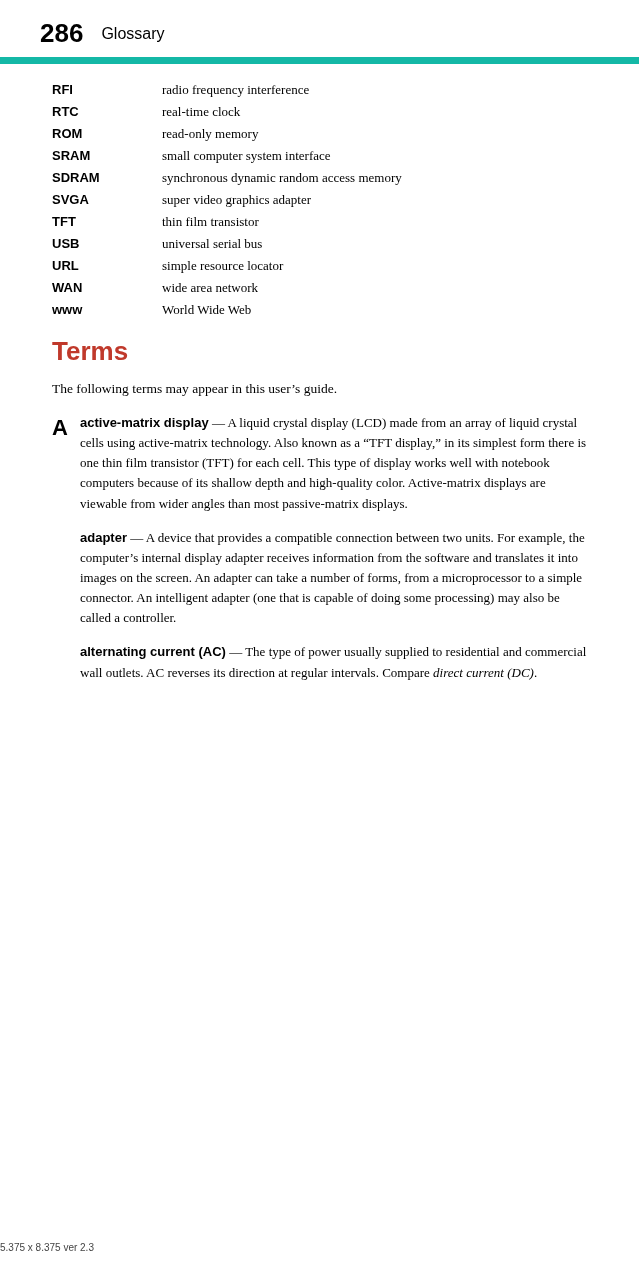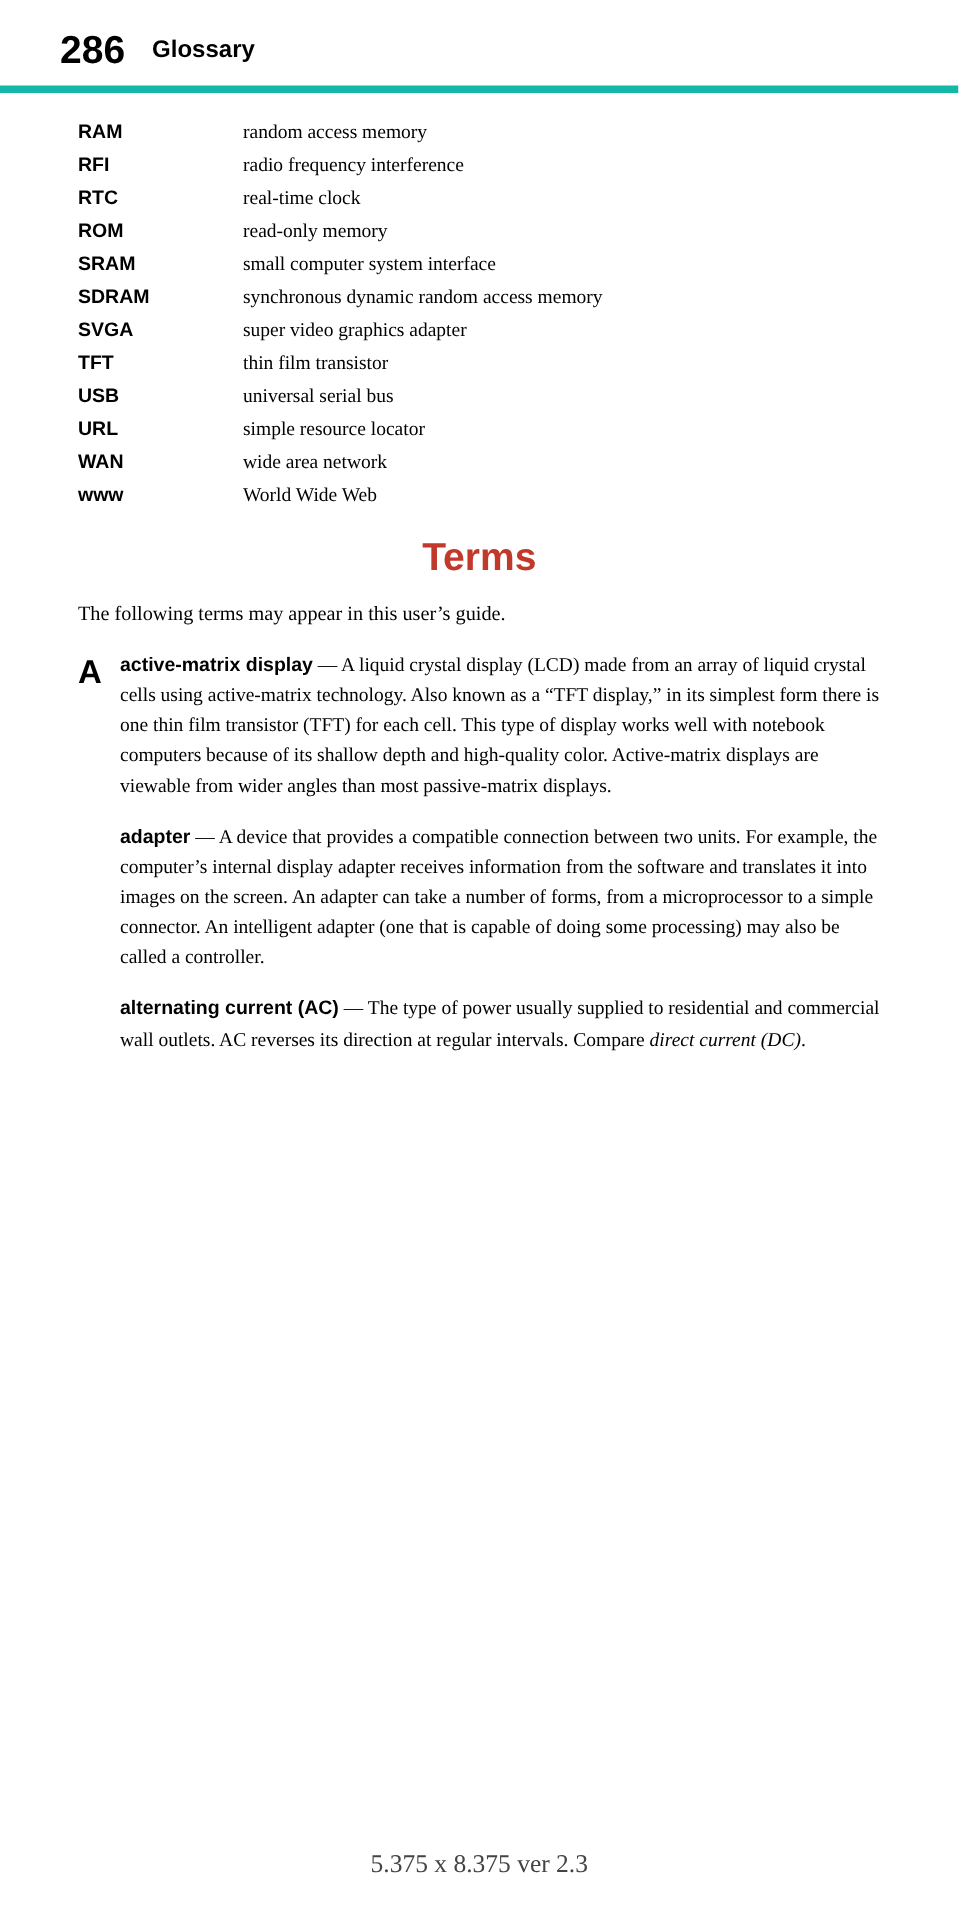--- a/index.html
+++ b/index.html
@@ -22,37 +22,37 @@
       min-height: 1271px;
       background: #ffffff;
       padding: 0;
       position: relative;
     }
 
     .page-header {
       display: flex;
       align-items: center;
       padding: 18px 40px 8px 40px;
-      border-bottom: 5px solid #14b8a6;
+      border-bottom: 7px solid #14b8a6;
       margin-bottom: 0;
     }
 
     .page-number {
       font-size: 26px;
       font-weight: bold;
       color: #000000;
       margin-right: 18px;
       font-family: Arial, sans-serif;
     }
 
     .page-title-header {
       font-size: 16px;
       font-family: Arial, sans-serif;
       color: #000000;
-      font-weight: bold;
+      font-weight: normal;
     }
 
     .content {
       padding: 18px 52px 30px 52px;
     }
 
     .glossary-table {
       width: 100%;
       margin-bottom: 18px;
     }
@@ -77,21 +77,20 @@
       font-family: "Times New Roman", Times, serif;
     }
 
     .section-heading {
       font-size: 26px;
       font-weight: bold;
       color: #c0392b;
       font-family: Arial, sans-serif;
       margin-top: 10px;
       margin-bottom: 14px;
-      text-align: center;
     }
 
     .intro-text {
       font-size: 13.5px;
       margin-bottom: 16px;
       font-family: "Times New Roman", Times, serif;
     }
 
     .terms-section {
       margin-top: 4px;
@@ -131,43 +130,39 @@
 
     .term-italic {
       font-style: italic;
     }
 
     .page-footer {
       position: absolute;
       bottom: 18px;
       left: 0;
       right: 0;
-      text-align: center;
-      font-size: 17px;
-      font-family: Liberation Serif, serif;
+      text-align: left;
+      font-size: 10px;
+      font-family: Liberation Sans, sans-serif;
       color: #444;
     }
   </style>
 </head>
 <body>
 
 <div class="page">
 
   <div class="page-header">
     <span class="page-number">286</span>
     <span class="page-title-header">Glossary</span>
   </div>
 
   <div class="content">
 
     <div class="glossary-table">
-    <div class="glossary-row">
-          <span class="glossary-term">RAM</span>
-          <span class="glossary-def">random access memory</span>
-        </div>
         <div class="glossary-row">
           <span class="glossary-term">RFI</span>
           <span class="glossary-def">radio frequency interference</span>
         </div>
         <div class="glossary-row">
           <span class="glossary-term">RTC</span>
           <span class="glossary-def">real-time clock</span>
         </div>
         <div class="glossary-row">
           <span class="glossary-term">ROM</span>

